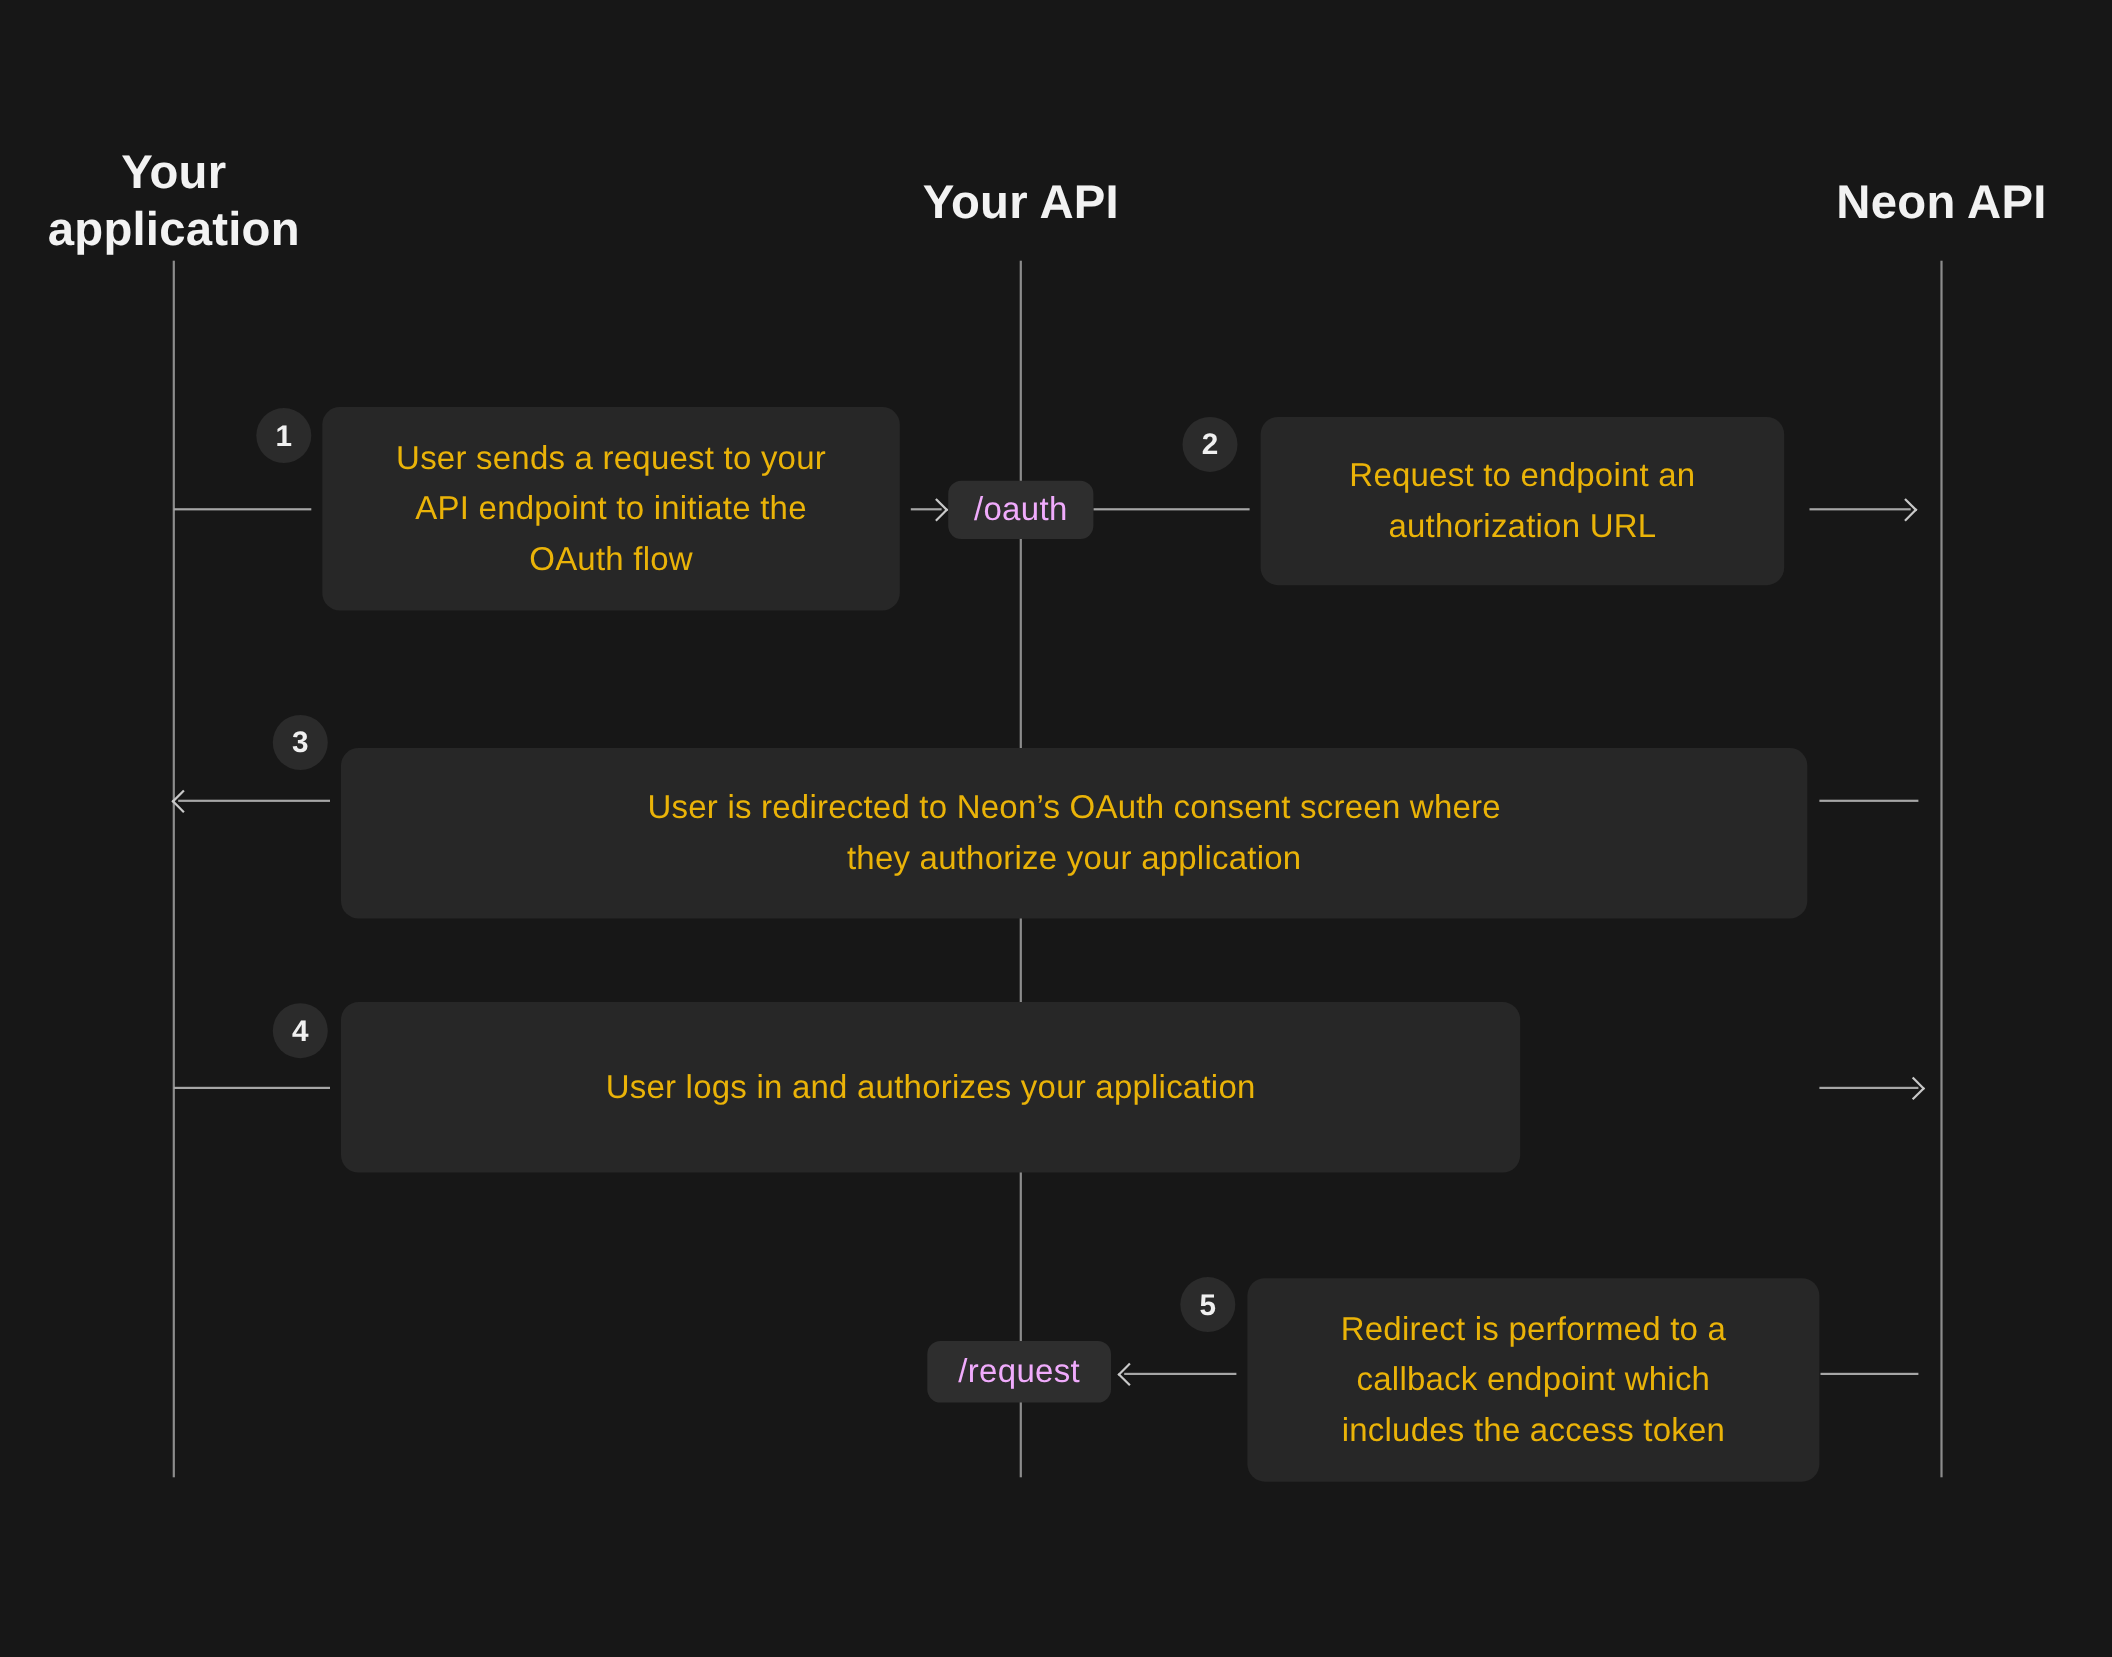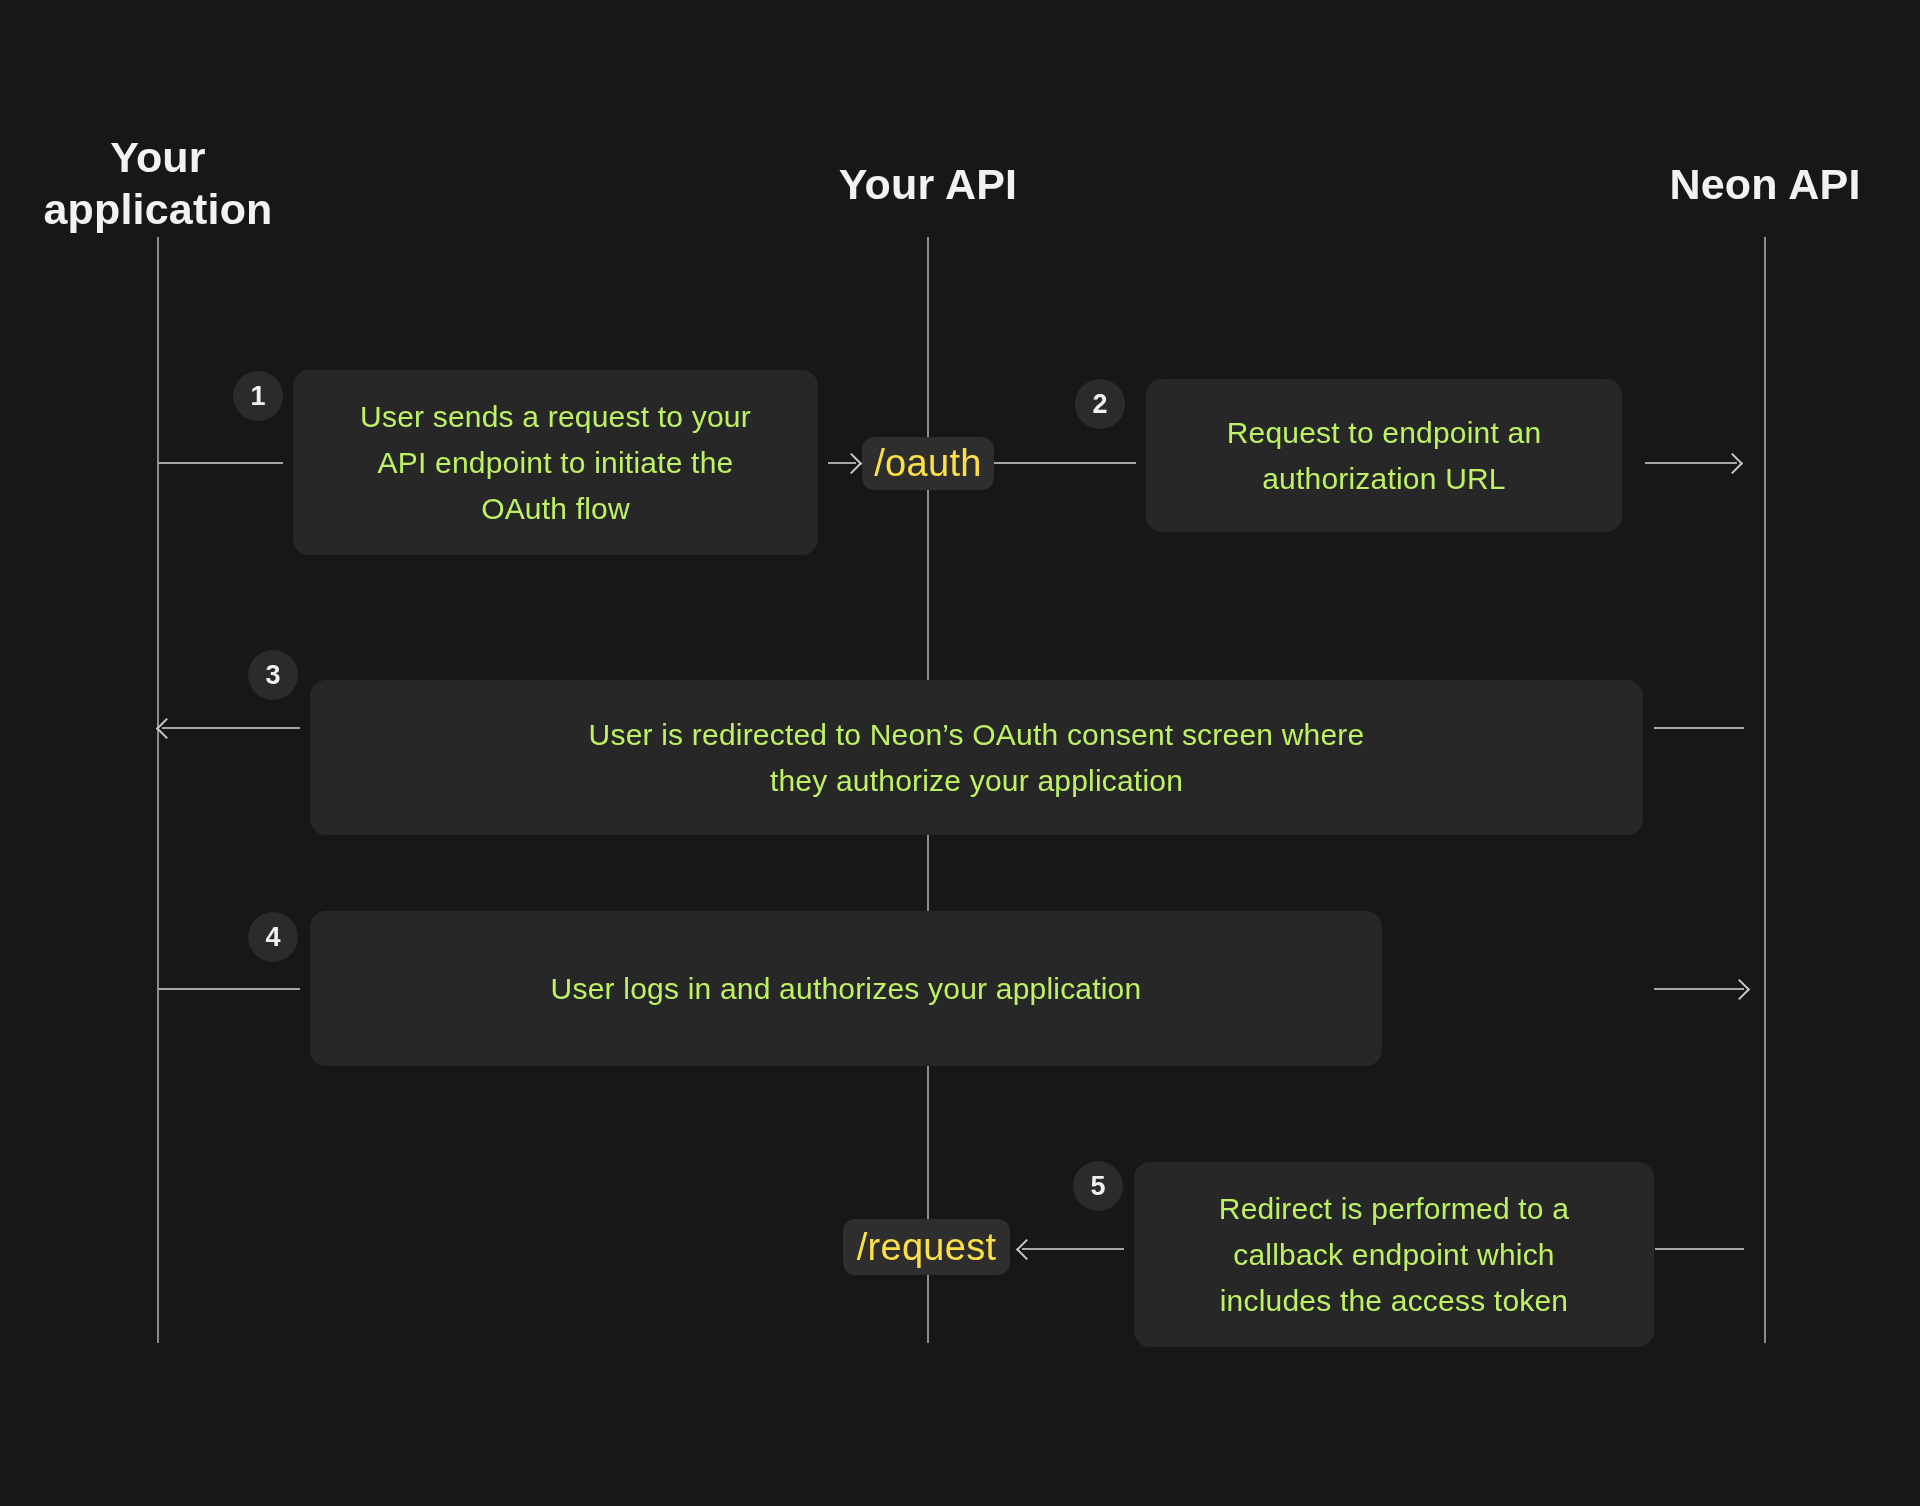--- a/index.html
+++ b/index.html
@@ -22,21 +22,21 @@
   .lifeline-neonapi{left:1764px;}
   
   .msg-line{position:absolute;height:2px;background:#a6a6a6;z-index:2;}
   .chev{position:absolute;width:13px;height:13px;border-top:2.5px solid #c9c9c9;border-right:2.5px solid #c9c9c9;background:transparent;}
   .chev-right{right:-3px;top:-6.5px;transform:rotate(45deg);}
   .chev-left{left:-3px;top:-6.5px;transform:rotate(-135deg);}
   
   .box{
     position:absolute;background:#272727;border-radius:16px;z-index:3;
     display:flex;align-items:center;justify-content:center;text-align:center;
-    color:#bef264;font-size:30px;font-weight:400;line-height:46px;letter-spacing:0.2px;
+    color:#eab308;font-size:30px;font-weight:400;line-height:46px;letter-spacing:0.2px;
   }
   .box span{display:block;}
   .box1{left:293px;top:370px;width:525px;height:185px;}
   .box2{left:1146px;top:379px;width:476px;height:153px;}
   .box3{left:310px;top:649px;width:1333px;height:155px;margin-top:31px;}
   .box4{left:310px;top:911px;width:1072px;height:155px;}
   .box5{left:1134px;top:1162px;width:520px;height:185px;}
   
   .badge{
     position:absolute;width:50px;height:50px;border-radius:50%;background:#2b2b2b;z-index:4;
@@ -45,21 +45,21 @@
   }
   .badge1{left:233px;top:371px;}
   .badge2{left:1075px;top:379px;}
   .badge3{left:248px;top:650px;}
   .badge4{left:248px;top:912px;}
   .badge5{left:1073px;top:1161px;}
   
   .pill{
     position:absolute;background:#2e2e2e;border-radius:12px;z-index:5;
     display:flex;align-items:center;justify-content:center;
-    color:#fde047;font-size:38px;font-weight:400;letter-spacing:0.3px;
+    color:#f0abfc;font-size:30px;font-weight:400;letter-spacing:0.3px;
   }
   .pill-oauth{left:862px;top:437px;width:132px;height:53px;}
   .pill-callback{left:843px;top:1219px;width:167px;height:56px;}
 </style>
 </head>
 <body>
 
 <div id="canvas">
 
   <div class="actor actor-app">Your application</div>

